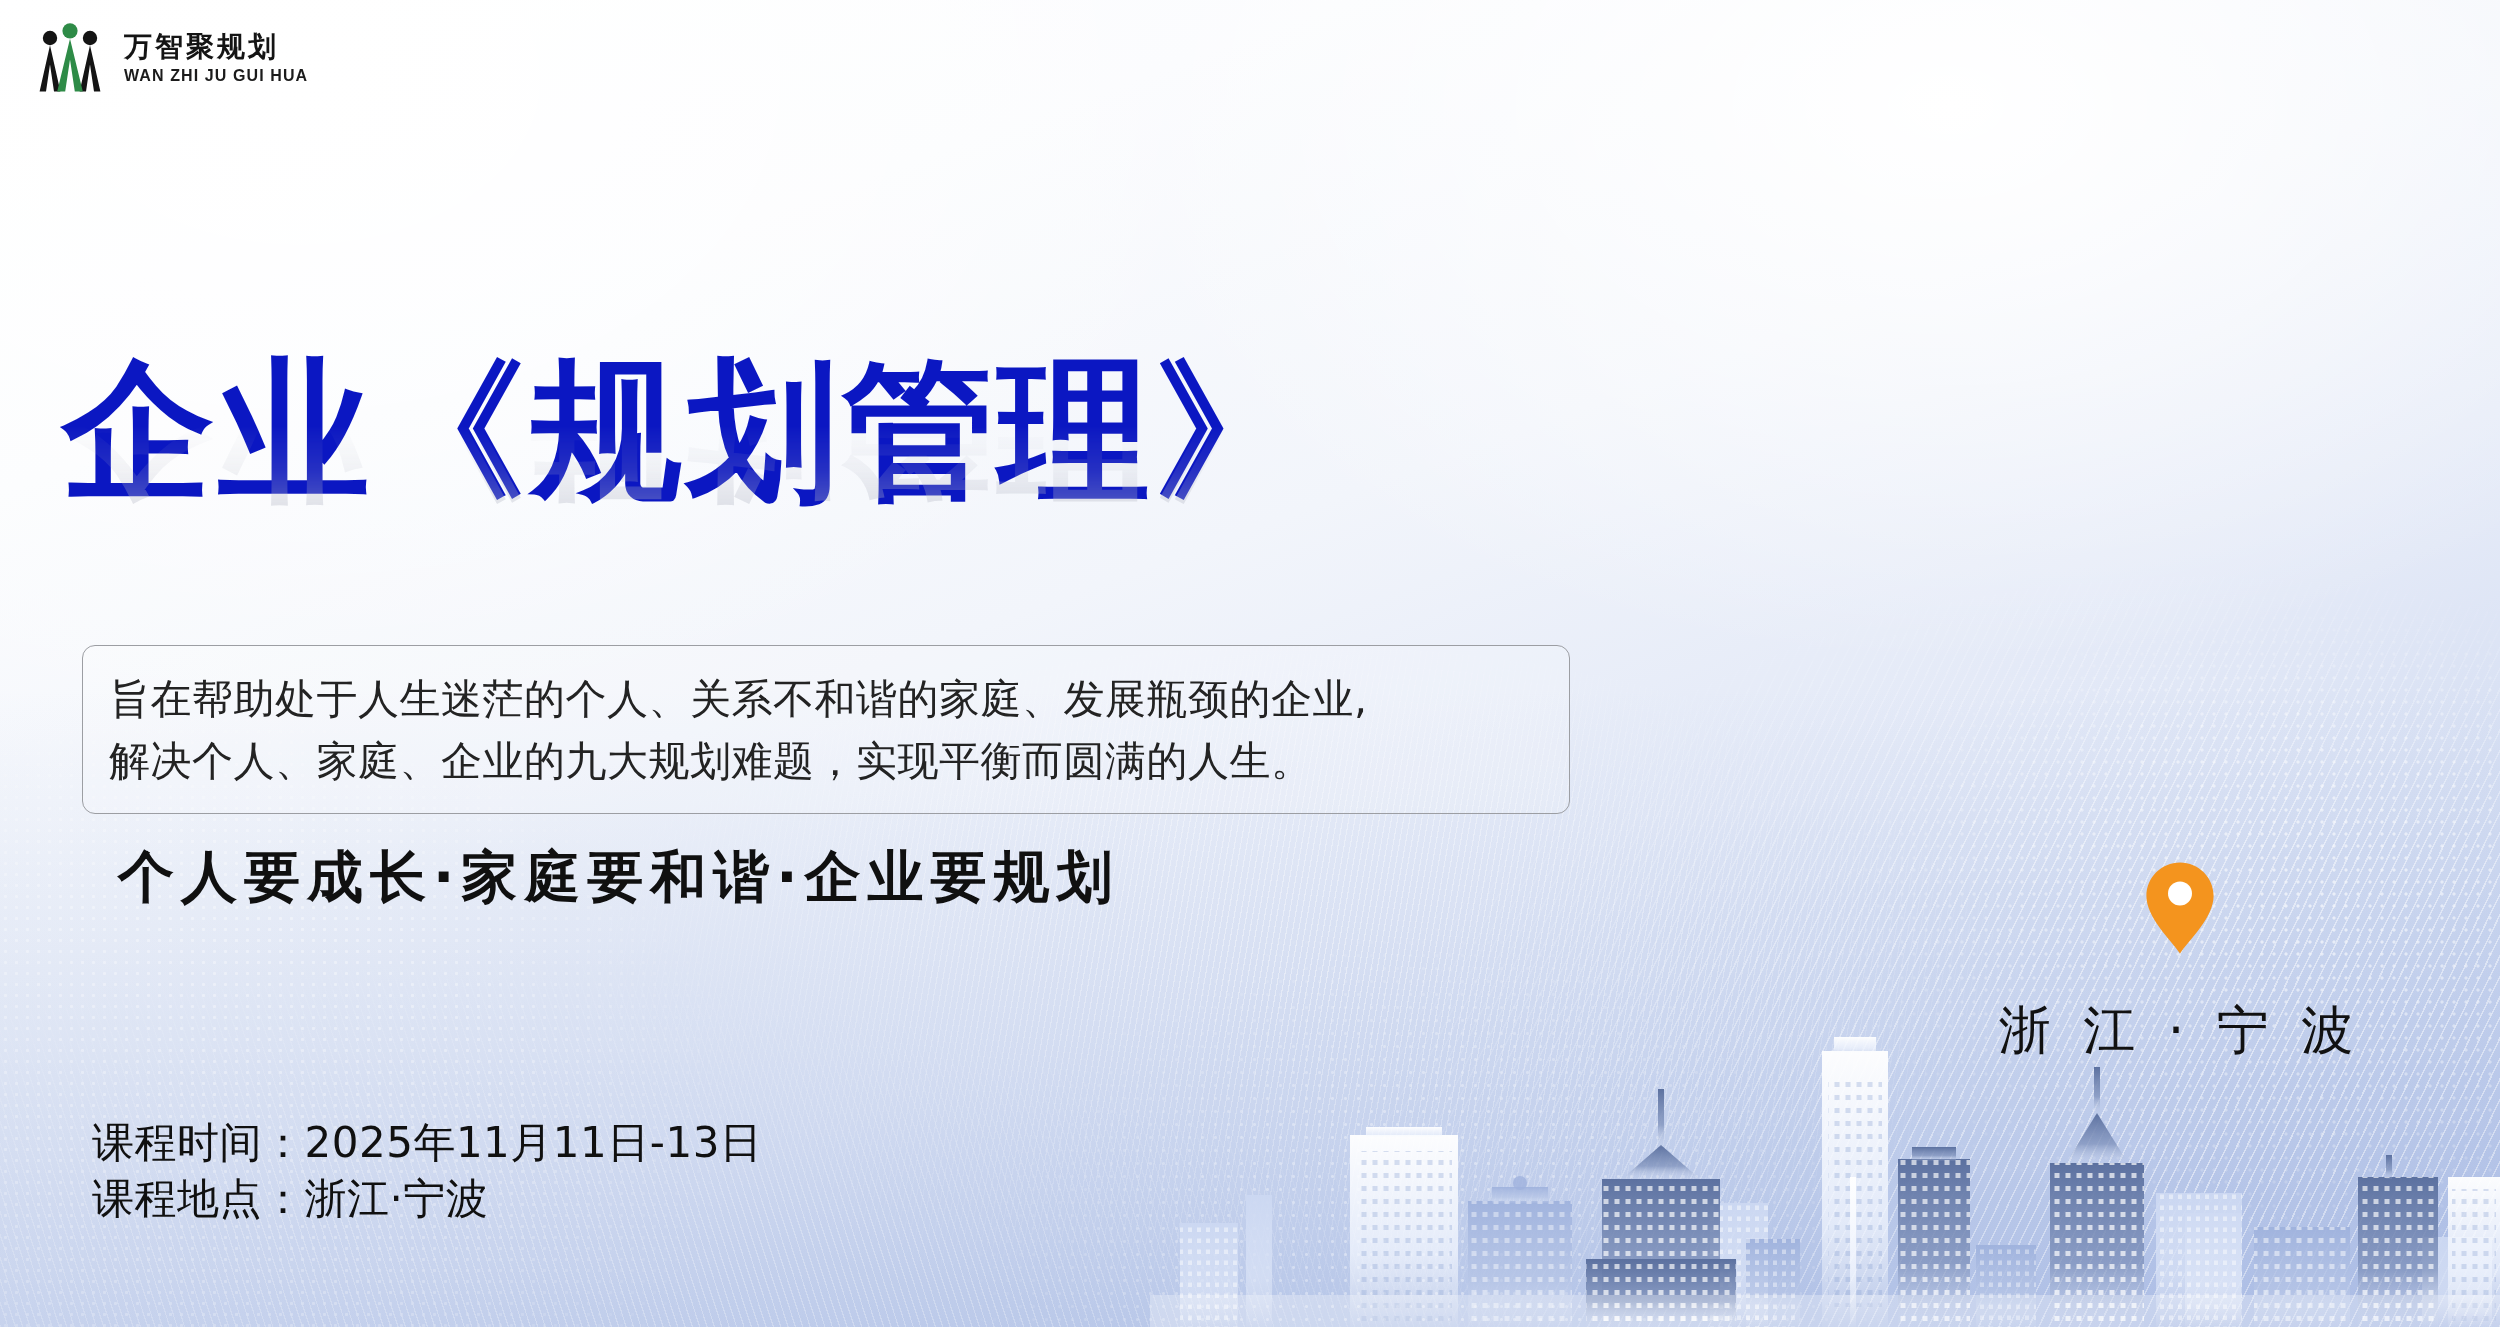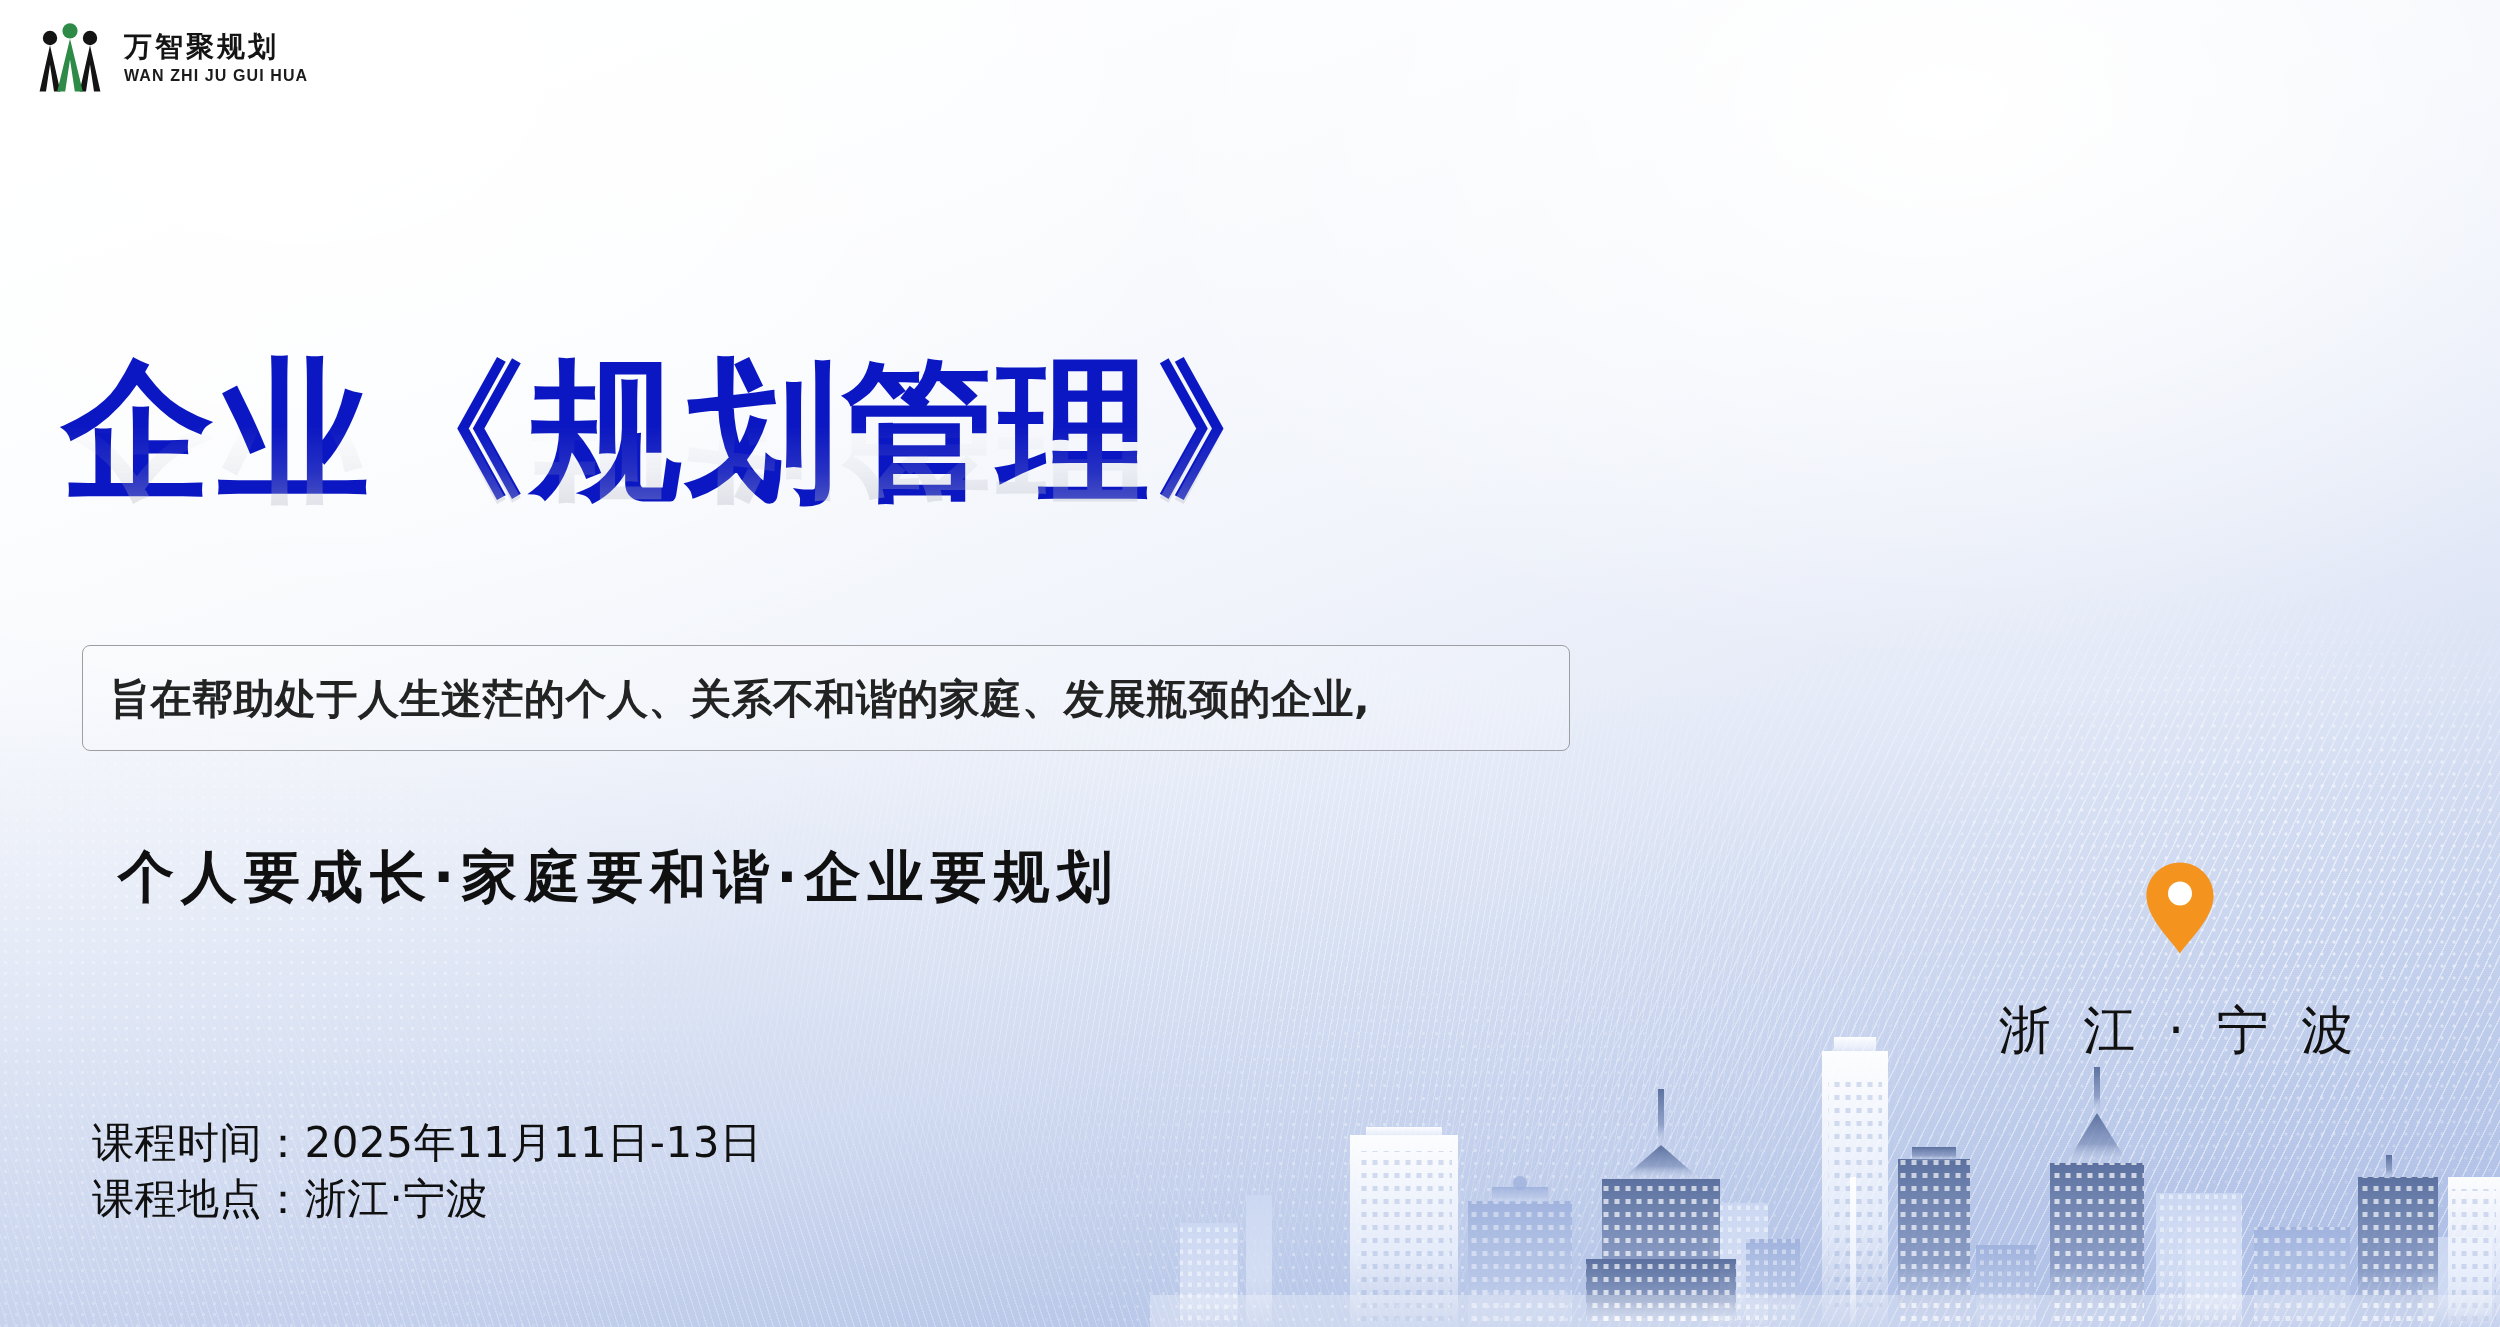--- a/index.html
+++ b/index.html
@@ -94,25 +94,24 @@
     transform-origin:top center;
     -webkit-mask-image:linear-gradient(to bottom, rgba(0,0,0,.55) 0%, rgba(0,0,0,.18) 38%, rgba(0,0,0,0) 72%);
             mask-image:linear-gradient(to bottom, rgba(0,0,0,.55) 0%, rgba(0,0,0,.18) 38%, rgba(0,0,0,0) 72%);
     opacity:.85;
     height:132px;overflow:hidden;
   }
 
   
   .desc-box{
     position:absolute;left:82px;top:645px;width:1488px;
-    border:1.6px solid #9c9ea3;border-radius:8px;
+    border:1.6px solid #9c9ea3;border-radius:13px;
     padding:22px 38px 20px 26px;
     box-sizing:border-box;
     background:rgba(255,255,255,0.18);
-    font-weight:bold;
   }
   .desc-line{
     font-family:"DejaVu Sans","Liberation Sans",sans-serif;
     font-size:41px;color:#232323;line-height:1.52;letter-spacing:.5px;white-space:nowrap;
   }
 
   
   .tagline{
     position:absolute;left:118px;top:840px;
     font-family:"DejaVu Sans","Liberation Sans",sans-serif;
@@ -267,20 +266,21 @@
     </span>
   </div>
 
   <div class="title-wrap">
     <h1 class="main-title">企业《规划管理》</h1>
     <div class="title-reflection">企业《规划管理》</div>
   </div>
 
   <div class="desc-box">
     <div class="desc-line">旨在帮助处于人生迷茫的个人、关系不和谐的家庭、发展瓶颈的企业,</div>
+    <div class="desc-line">解决个人、家庭、企业的九大规划难题，实现平衡而圆满的人生。</div>
   </div>
 
   <div class="tagline">个人要成长·家庭要和谐·企业要规划</div>
 
   <div class="course-info">
     <div class="course-line">课程时间：2025年11月11日-13日</div>
     <div class="course-line">课程地点：浙江·宁波</div>
   </div>
 
   <div class="location-badge">

